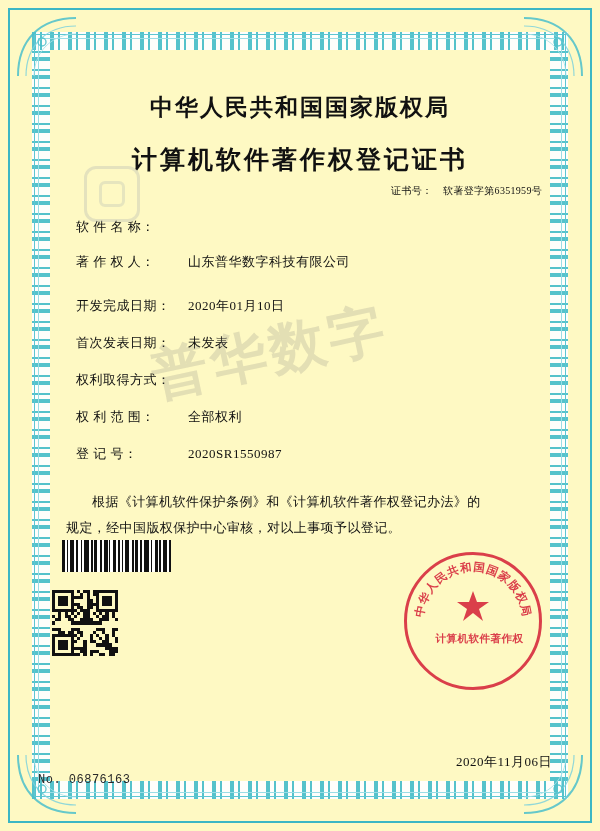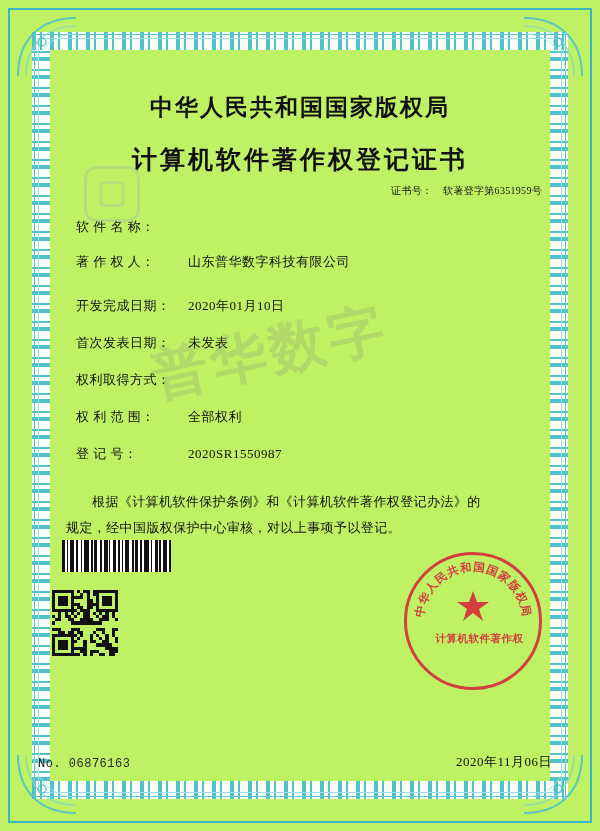--- a/index.html
+++ b/index.html
@@ -10,21 +10,21 @@
   body {
     width: 600px;
     height: 831px;
     font-family: "Liberation Serif", serif;
     overflow: hidden;
   }
   .certificate {
     position: relative;
     width: 600px;
     height: 831px;
-    background: #bef264;
+    background: #fef9c3;
     box-sizing: border-box;
   }
   
   .border-outer {
     position: absolute;
     left: 8px; top: 8px; right: 8px; bottom: 8px;
     border: 2px solid #3bb6c4;
     box-sizing: border-box;
   }
   .border-key {
@@ -239,21 +239,21 @@
     font-weight: bold;
     line-height: 1.5;
     color: #d6263a;
     letter-spacing: 0.5px;
   }
 
   
   .footer-no {
     position: absolute;
     left: 38px;
-    bottom: 60px;
+    bottom: 44px;
     font-size: 12px;
     color: #2a2a2a;
     letter-spacing: 0.5px;
     font-family: "Liberation Mono", monospace;
   }
   .footer-date {
     position: absolute;
     right: 48px;
     bottom: 60px;
     font-size: 13px;

